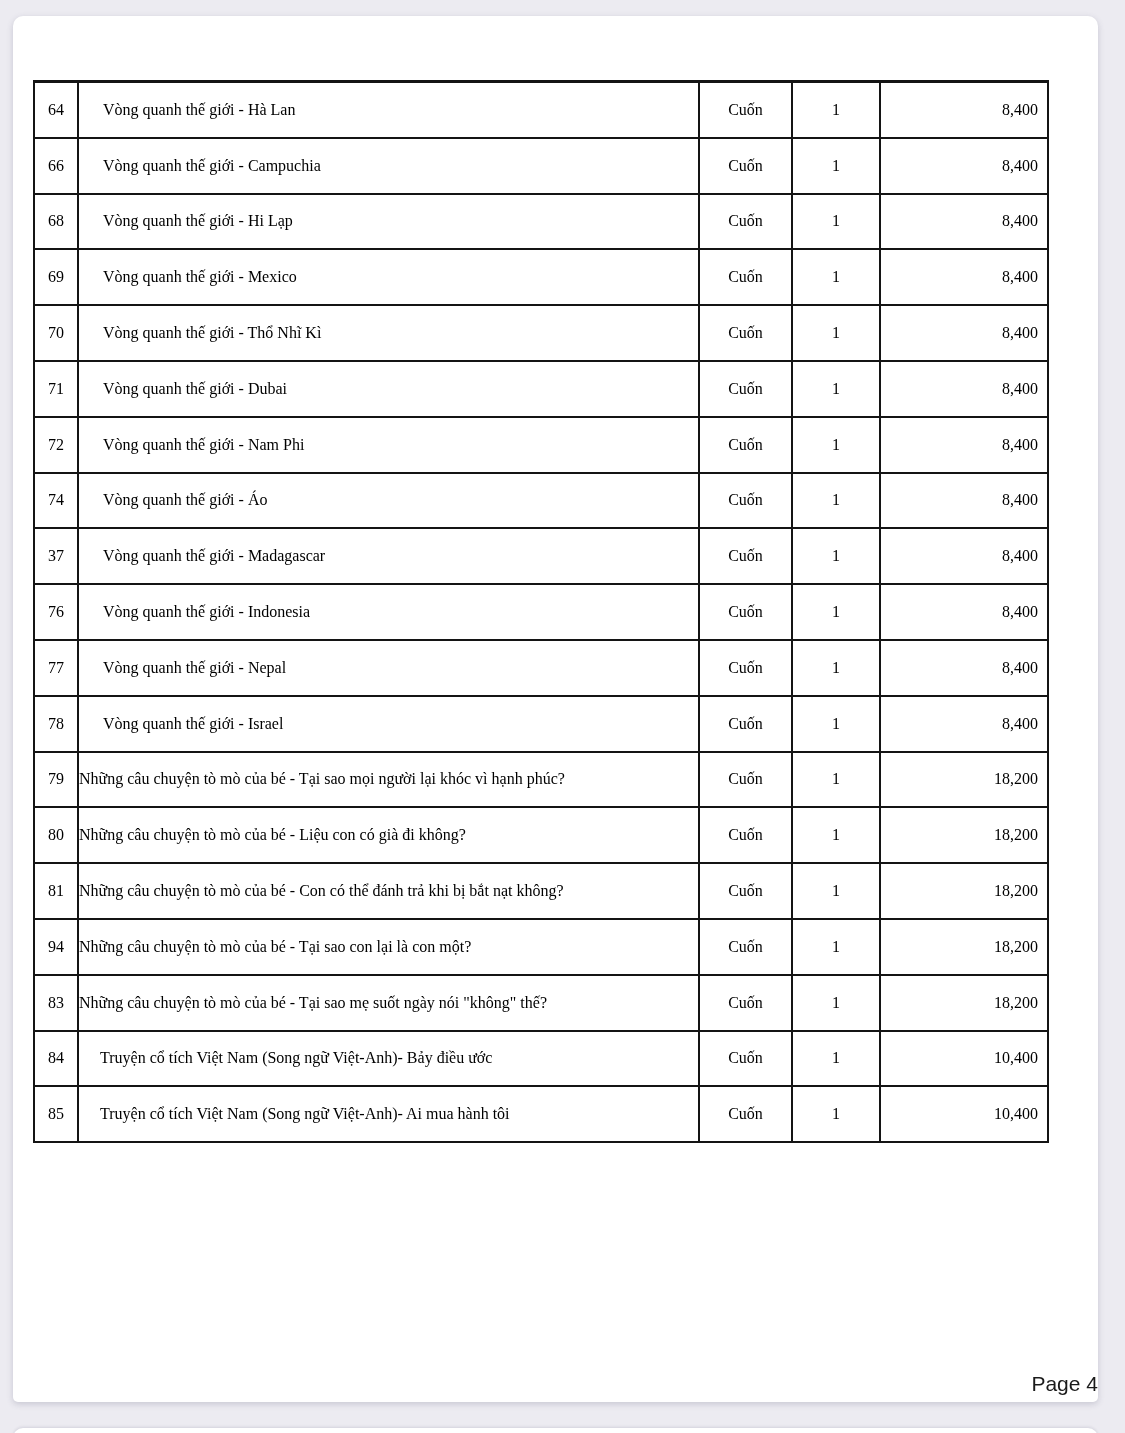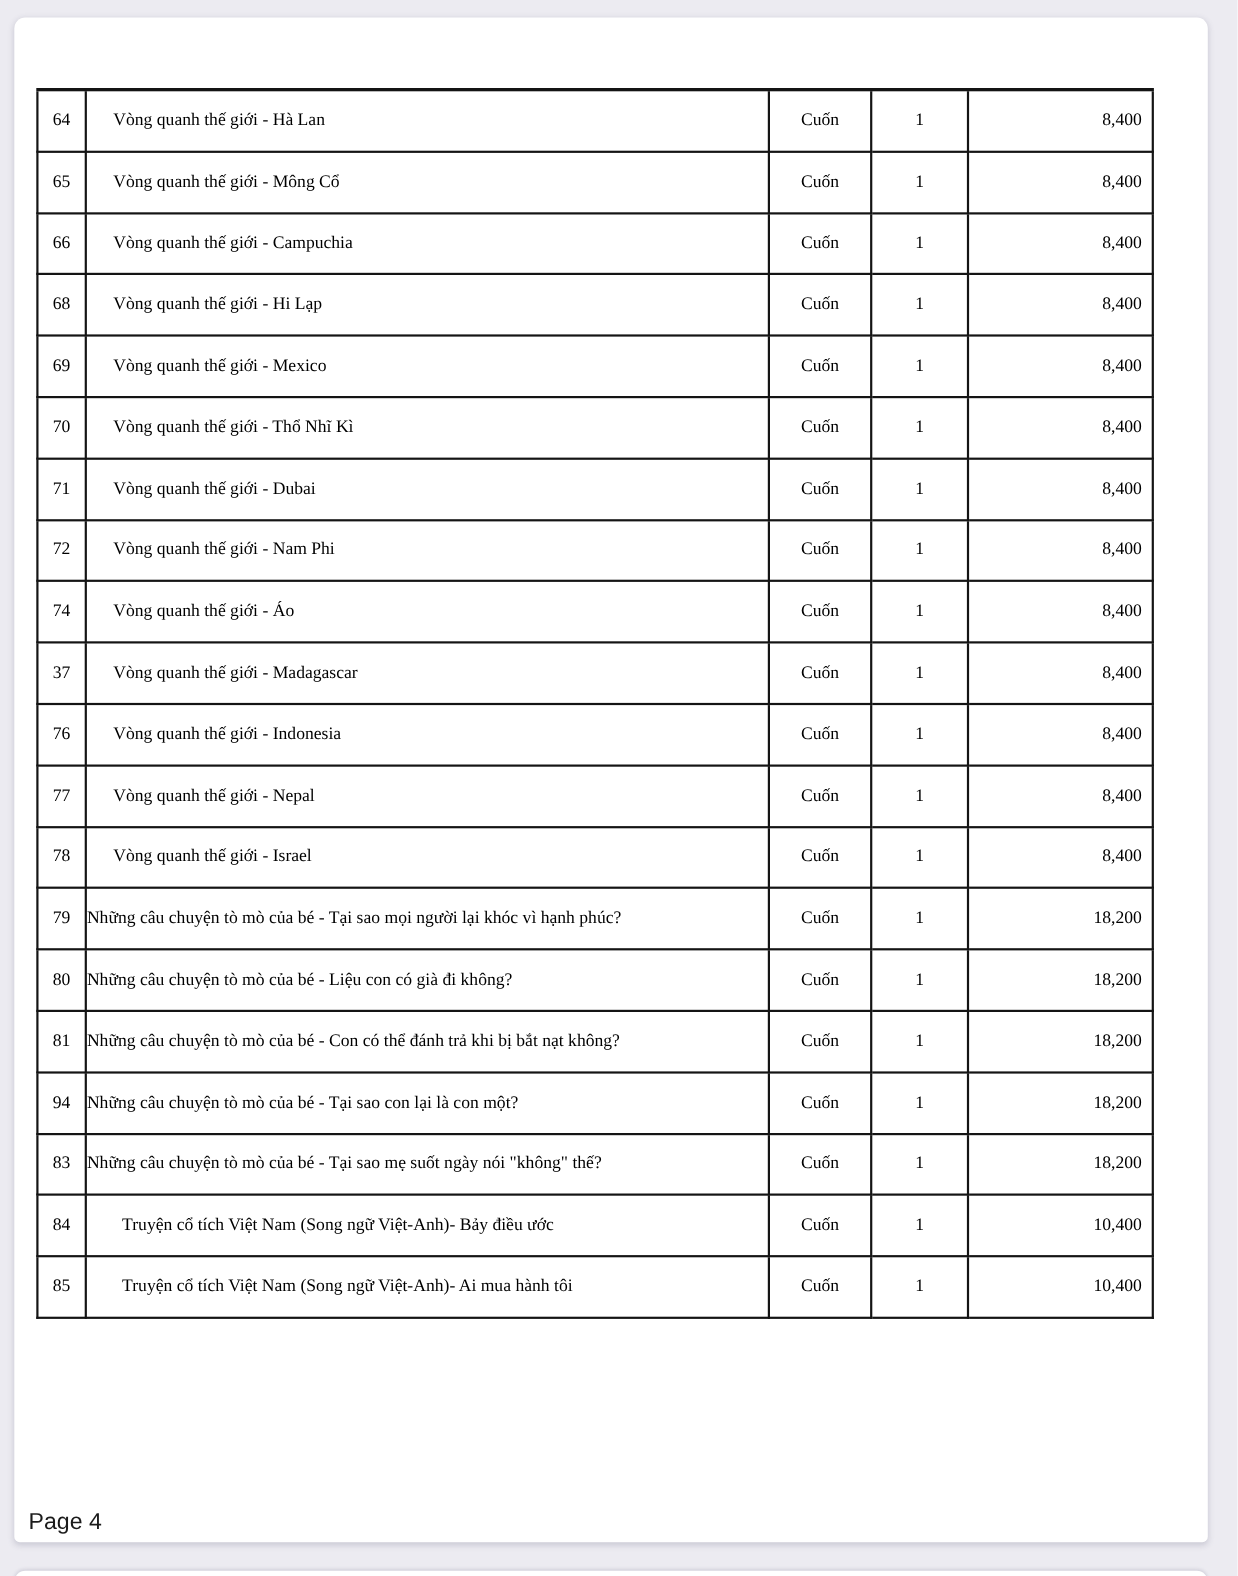--- a/index.html
+++ b/index.html
@@ -53,30 +53,30 @@
   col.w-price { width: 168px; }
   td.c-no    { text-align: center; }
   td.c-title {
     text-align: left;
     padding-left: 24px;
     padding-right: 3px;
     white-space: nowrap;
     overflow: hidden;
   }
   td.c-title.indent-1 { padding-left: 0; }
-  td.c-title.indent-2 { padding-left: 32px; }
+  td.c-title.indent-2 { padding-left: 21px; }
   td.c-unit  { text-align: center; }
   td.c-qty   { text-align: center; }
   td.c-price { text-align: right; padding-right: 9px; }
   .page-footer {
     position: absolute;
     left: 0;
     right: 0;
     top: 1356px;
-    text-align: left;
+    text-align: right;
     font-family: "Liberation Sans", sans-serif;
     font-size: 21px;
     color: #1b1b1b;
     padding-left: 13px;
   }
   .next-page {
     position: absolute;
     left: 13px;
     top: 1428px;
     width: 1085px;
@@ -101,27 +101,20 @@
       </colgroup>
       <tbody>
           <tr>
     <td class="c-no">64</td>
     <td class="c-title indent-0">Vòng quanh thế giới - Hà Lan</td>
     <td class="c-unit">Cuốn</td>
     <td class="c-qty">1</td>
     <td class="c-price">8,400</td>
   </tr>
           <tr>
-    <td class="c-no">65</td>
-    <td class="c-title indent-0">Vòng quanh thế giới - Mông Cổ</td>
-    <td class="c-unit">Cuốn</td>
-    <td class="c-qty">1</td>
-    <td class="c-price">8,400</td>
-  </tr>
-          <tr>
     <td class="c-no">66</td>
     <td class="c-title indent-0">Vòng quanh thế giới - Campuchia</td>
     <td class="c-unit">Cuốn</td>
     <td class="c-qty">1</td>
     <td class="c-price">8,400</td>
   </tr>
           <tr>
     <td class="c-no">68</td>
     <td class="c-title indent-0">Vòng quanh thế giới - Hi Lạp</td>
     <td class="c-unit">Cuốn</td>

